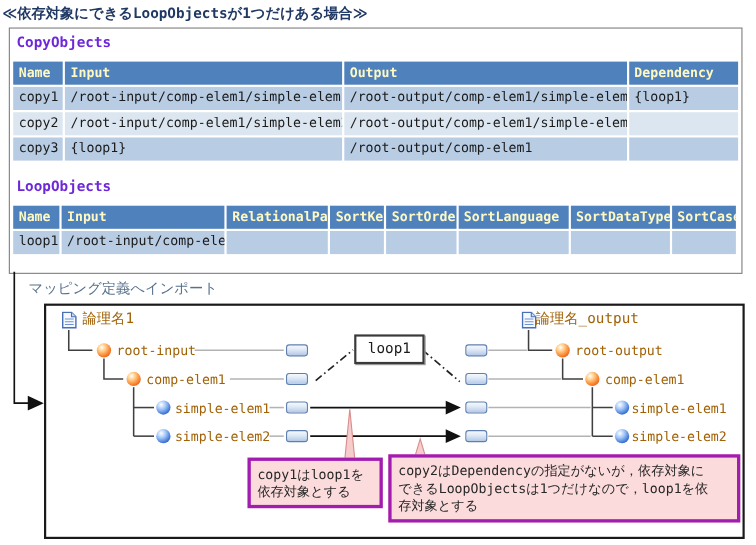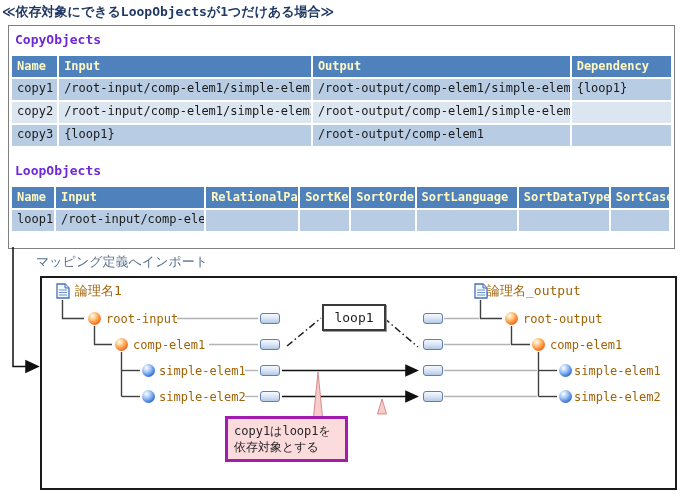--- a/index.html
+++ b/index.html
@@ -14,21 +14,21 @@
   #tables-box{left:8px;top:25px;width:665px;height:222px;border:1px solid #7f7f7f;background:#fff;}
   .tbl-label{position:absolute;font-size:13px;font-weight:bold;color:#6d28d9;white-space:nowrap;}
   table.dtable{position:absolute;border-collapse:separate;border-spacing:2px;table-layout:fixed;background:#fff;}
   table.dtable th{background:#4f81bd;color:#fef9c3;font-weight:bold;font-size:12px;text-align:left;
                   padding:3px 5px 4px 5px;white-space:nowrap;overflow:hidden;}
   table.dtable td{font-size:12px;padding:0 5px 4px 5px;white-space:nowrap;overflow:hidden;height:17px;}
   tr.row-a td{background:#b8cce4;}
   tr.row-b td{background:#dce6f1;}
 
   
-  #import-label{left:36px;top:253px;font-size:13px;color:#59718c;white-space:nowrap;}
+  #import-label{left:26px;top:253px;font-size:13px;color:#59718c;white-space:nowrap;}
   #map-box{left:40px;top:276px;width:633px;height:210px;border:2px solid #1a1a1a;background:#fff;}
 
   .node-label{position:absolute;font-size:12px;line-height:14px;white-space:nowrap;color:#a16207;}
   .root-label{font-size:13px;}
 
   .sphere{position:absolute;width:13px;height:13px;border-radius:50%;}
   .sphere.orange{background:radial-gradient(circle at 35% 30%, #ffffff 0%, #ffc97f 30%, #f77b2a 65%, #e03c00 100%);}
   .sphere.blue{background:radial-gradient(circle at 35% 30%, #ffffff 0%, #9fc4f7 35%, #3f76d6 70%, #1f4fae 100%);}
 
   .port{position:absolute;width:20px;height:11px;border:1px solid #5f7fae;border-radius:3px;
@@ -232,14 +232,19 @@
   <div class="sphere blue abs" style="left:559px;top:364px;"></div>
   <div class="node-label abs" style="left:574px;top:364px;">simple-elem1</div>
 
   <div class="sphere blue abs" style="left:559px;top:390px;"></div>
   <div class="node-label abs" style="left:574px;top:390px;">simple-elem2</div>
 
   <div id="callout1" class="callout">
     <div>copy1はloop1を</div>
     <div>依存対象とする</div>
   </div>
+  <div id="callout2" class="callout">
+    <div>copy2はDependencyの指定がないが，依存対象に</div>
+    <div>できるLoopObjectsは1つだけなので，loop1を依</div>
+    <div>存対象とする</div>
+  </div>
 
 </div>
 
 </body></html>

